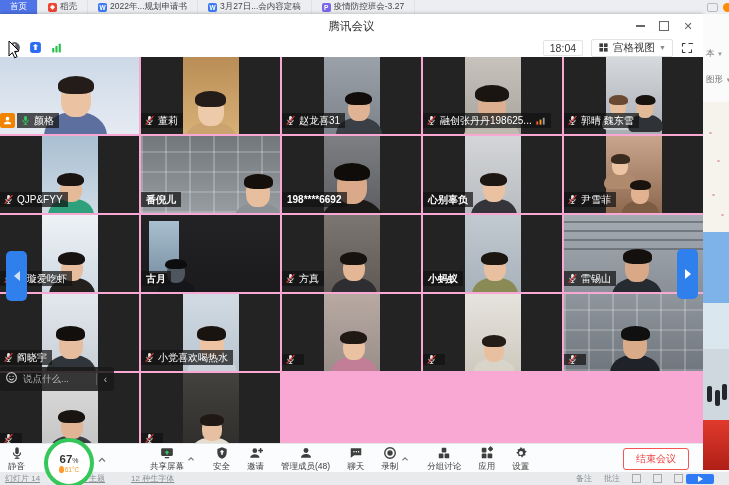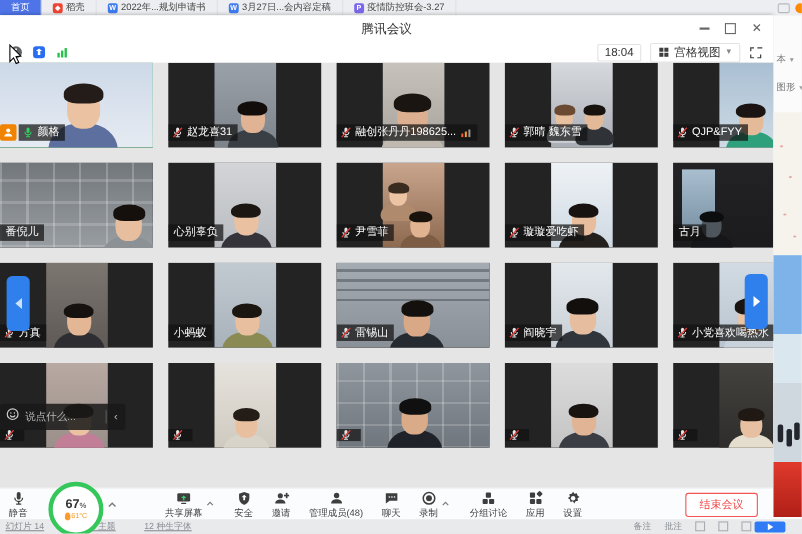--- a/index.html
+++ b/index.html
@@ -32,22 +32,22 @@
   .subicons{display:flex;align-items:center;gap:8px;}
   .subicons svg{width:13px;height:13px;display:block;}
   .subright{margin-left:auto;display:flex;align-items:center;gap:8px;}
   .timebox{font-size:10.5px;color:#333;border:1px solid #e3e3e3;border-radius:2px;padding:1px 6px;}
   .viewbox{display:flex;align-items:center;gap:4px;border:1px solid #e3e3e3;border-radius:2px;
            padding:1px 6px;font-size:10.5px;color:#333;}
   .viewbox svg{width:11px;height:11px;}
   .caret-d{font-size:7px;color:#888;}
   .fsbtn svg{width:12px;height:12px;display:block;}
   
-  .grid{position:absolute;left:0;top:43px;width:703px;height:386px;background:#e5e5e5;overflow:hidden;
-        display:grid;grid-template-columns:repeat(5,139px);grid-template-rows:repeat(5,77px);gap:14px;}
+  .grid{position:absolute;left:0;top:43px;width:703px;height:386px;background:#f9a8d4;overflow:hidden;
+        display:grid;grid-template-columns:repeat(5,139px);grid-template-rows:repeat(5,77px);gap:2px;}
   .tile{position:relative;background:#232323;overflow:hidden;}
   .tile.active{outline:2px solid #2ab45c;outline-offset:-2px;}
   .video{position:absolute;top:0;bottom:0;left:0;right:0;}
   .video.pillar{left:50%;transform:translateX(-50%);width:56px;right:auto;}
   .video.fx-window::before{content:"";position:absolute;inset:0;
       background:repeating-linear-gradient(90deg,rgba(255,255,255,.22) 0 2px,transparent 2px 24px),
                  repeating-linear-gradient(0deg,rgba(255,255,255,.18) 0 2px,transparent 2px 20px);}
   .video.fx-roof::before{content:"";position:absolute;left:0;right:0;top:0;height:45%;
       background:repeating-linear-gradient(0deg,rgba(60,66,72,.45) 0 2px,transparent 2px 9px);}
   .video.fx-darkwin::before{content:"";position:absolute;left:8px;top:6px;width:30px;height:52px;
@@ -56,21 +56,21 @@
   .p-head{position:absolute;left:50%;transform:translateX(-50%);background:var(--skin);
           border-radius:46% 46% 42% 42%;}
   .p-hair{position:absolute;background:var(--hair);border-radius:52% 52% 36% 36%;}
   .p-body{position:absolute;left:0;right:0;bottom:0;background:var(--top);
           border-radius:45% 45% 6px 6px / 80% 80% 6px 6px;}
   .plabel{position:absolute;left:0;bottom:6px;display:flex;align-items:flex-end;gap:2px;z-index:3;}
   .hostbadge{width:15px;height:15px;background:#f08300;border-radius:2px;display:flex;align-items:center;justify-content:center;flex:0 0 auto;}
   .hostbadge svg{width:11px;height:11px;}
   .namebar{display:flex;align-items:center;gap:3px;background:rgba(18,18,18,.72);color:#fff;
            font-size:10px;line-height:15px;padding:0 5px 0 3px;max-width:134px;white-space:nowrap;overflow:hidden;}
-  .namebar.nomic{padding-left:5px;}
+  .namebar.nomic{padding-left:5px;font-weight:bold;}
   .micico{width:11px;height:11px;flex:0 0 auto;}
   .sigico{width:11px;height:11px;flex:0 0 auto;}
   
   .nav{position:absolute;width:21px;height:50px;background:#2f80ed;border-radius:5px;z-index:5;
        display:flex;align-items:center;justify-content:center;}
   .nav.left{left:6px;top:194px;}
   .nav.right{right:5px;top:192px;}
   .tri{width:0;height:0;border-top:5px solid transparent;border-bottom:5px solid transparent;}
   .tri.l{border-right:6px solid #cfe0fb;}
   .tri.r{border-left:6px solid #fff;}
@@ -230,20 +230,42 @@
               <rect x="9" y="2" width="6" height="11" rx="3" fill="#2fd05e"></rect>
               <path d="M6 10.5a6 6 0 0 0 12 0" fill="none" stroke="#2fd05e" stroke-width="2"></path>
               <line x1="12" y1="16.5" x2="12" y2="20" stroke="#2fd05e" stroke-width="2"></line>
               <line x1="8" y1="20.5" x2="16" y2="20.5" stroke="#2fd05e" stroke-width="2"></line>
             </svg>
             <span>颜格</span>
           </span>
         </div>
       </div>
       <div class="tile">
+        <div class="video pillar" style="background: linear-gradient(rgb(185, 141, 85), rgb(216, 177, 119));">
+          <div class="person" style="--skin: #eccaaa; --hair: #241c18; --top: #caa36f; left: 1px; bottom: -14px; width: 54.6px; height: 62.4px;">
+            <div class="p-body" style="height: 26px;"></div>
+            <div class="p-head" style="width: 26px; height: 31.2px; bottom: 22.1px;">
+              <div class="p-hair" style="left: -2.6px; right: -2.6px; top: -3.64px; height: 15.6px;"></div>
+            </div>
+          </div>
+        </div>
+        <div class="plabel">
+          <span class="namebar">
+            <svg class="micico" viewBox="0 0 24 24">
+              <rect x="9" y="2" width="6" height="11" rx="3" fill="#e6e6e6"></rect>
+              <path d="M6 10.5a6 6 0 0 0 12 0" fill="none" stroke="#e6e6e6" stroke-width="2"></path>
+              <line x1="12" y1="16.5" x2="12" y2="20" stroke="#e6e6e6" stroke-width="2"></line>
+              <line x1="8" y1="20.5" x2="16" y2="20.5" stroke="#e6e6e6" stroke-width="2"></line>
+              <line x1="3.5" y1="21" x2="20.5" y2="2.5" stroke="#e23c39" stroke-width="2.6"></line>
+            </svg>
+            <span>董莉</span>
+          </span>
+        </div>
+      </div>
+      <div class="tile">
         <div class="video pillar" style="background: linear-gradient(rgb(154, 161, 169), rgb(124, 131, 139));">
           <div class="person" style="--skin: #e0b394; --hair: #120d0b; --top: #3a3f45; left: 12px; bottom: -6px; width: 46.2px; height: 52.8px;">
             <div class="p-body" style="height: 22px;"></div>
             <div class="p-head" style="width: 22px; height: 26.4px; bottom: 18.7px;">
               <div class="p-hair" style="left: -2.2px; right: -2.2px; top: -3.08px; height: 13.2px;"></div>
             </div>
           </div>
         </div>
         <div class="plabel">
           <span class="namebar">
@@ -340,20 +362,35 @@
           <div class="person" style="--skin: #e8bf9e; --hair: #16100d; --top: #8c9196; left: 92px; bottom: -14px; width: 50.4px; height: 57.6px;">
             <div class="p-body" style="height: 24px;"></div>
             <div class="p-head" style="width: 24px; height: 28.8px; bottom: 20.4px;">
               <div class="p-hair" style="left: -2.4px; right: -2.4px; top: -3.36px; height: 14.4px;"></div>
             </div>
           </div>
         </div>
         <div class="plabel">
           <span class="namebar nomic">
             <span>番倪儿</span>
+          </span>
+        </div>
+      </div>
+      <div class="tile">
+        <div class="video pillar" style="background: linear-gradient(rgb(126, 127, 131), rgb(93, 94, 98));">
+          <div class="person" style="--skin: #d9a98a; --hair: #0f0c0a; --top: #1c1a19; left: -3px; bottom: -16px; width: 63px; height: 72px;">
+            <div class="p-body" style="height: 30px;"></div>
+            <div class="p-head" style="width: 30px; height: 36px; bottom: 25.5px;">
+              <div class="p-hair" style="left: -3px; right: -3px; top: -4.2px; height: 18px;"></div>
+            </div>
+          </div>
+        </div>
+        <div class="plabel">
+          <span class="namebar nomic">
+            <span>198****6692</span>
           </span>
         </div>
       </div>
       <div class="tile">
         <div class="video pillar" style="background: linear-gradient(rgb(211, 213, 216), rgb(185, 188, 192));">
           <div class="person" style="--skin: #eac1a1; --hair: #1c1713; --top: #34343a; left: 6px; bottom: -8px; width: 46.2px; height: 52.8px;">
             <div class="p-body" style="height: 22px;"></div>
             <div class="p-head" style="width: 22px; height: 26.4px; bottom: 18.7px;">
               <div class="p-hair" style="left: -2.2px; right: -2.2px; top: -3.08px; height: 13.2px;"></div>
             </div>

